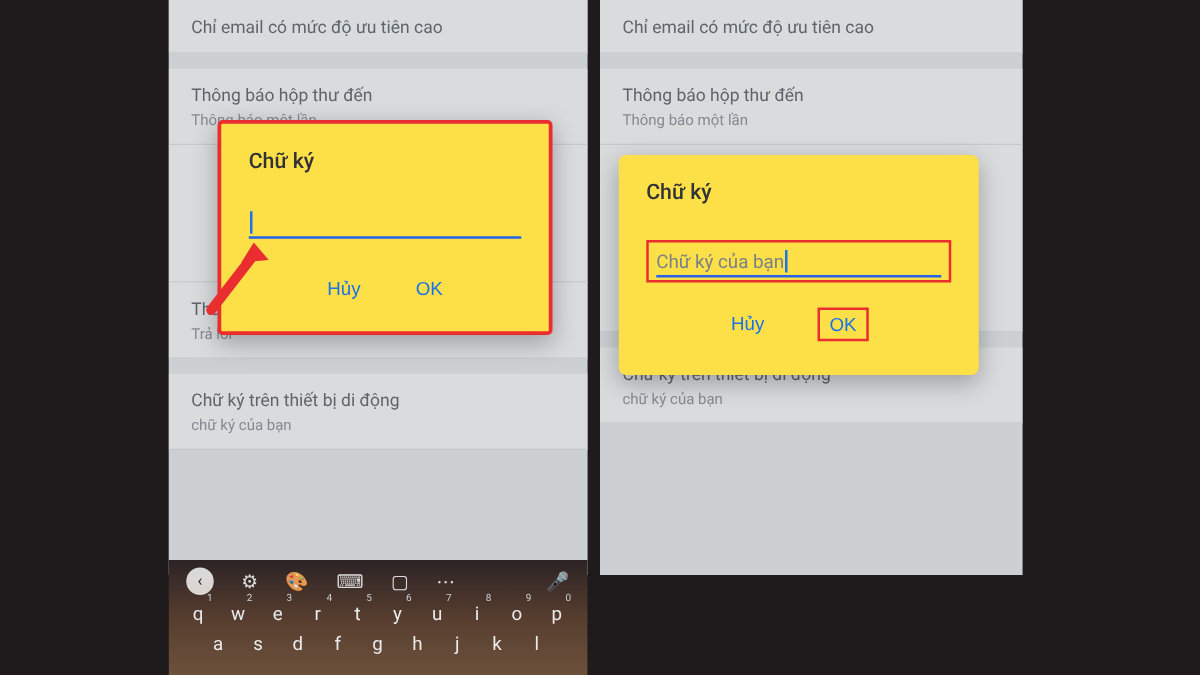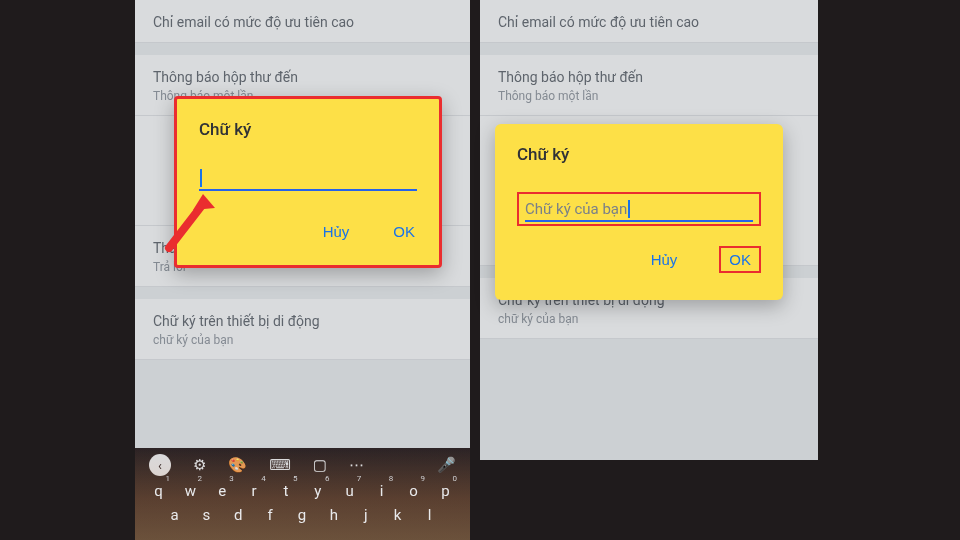--- a/index.html
+++ b/index.html
@@ -75,21 +75,21 @@
   .cursor {
     display: inline-block;
     width: 1.5px; height: 18px;
     background: #1a73e8;
     vertical-align: bottom;
     margin-left: 1px;
   }
 
   .dlg-actions {
     display: flex;
-    justify-content: flex-end;
+    justify-content: center;
     gap: 40px;
     margin-top: 28px;
   }
   .txt-btn {
     background: none; border: none;
     color: #1a73e8;
     font-size: 15px;
     font-weight: 500;
     cursor: pointer;
     padding: 4px 2px;

